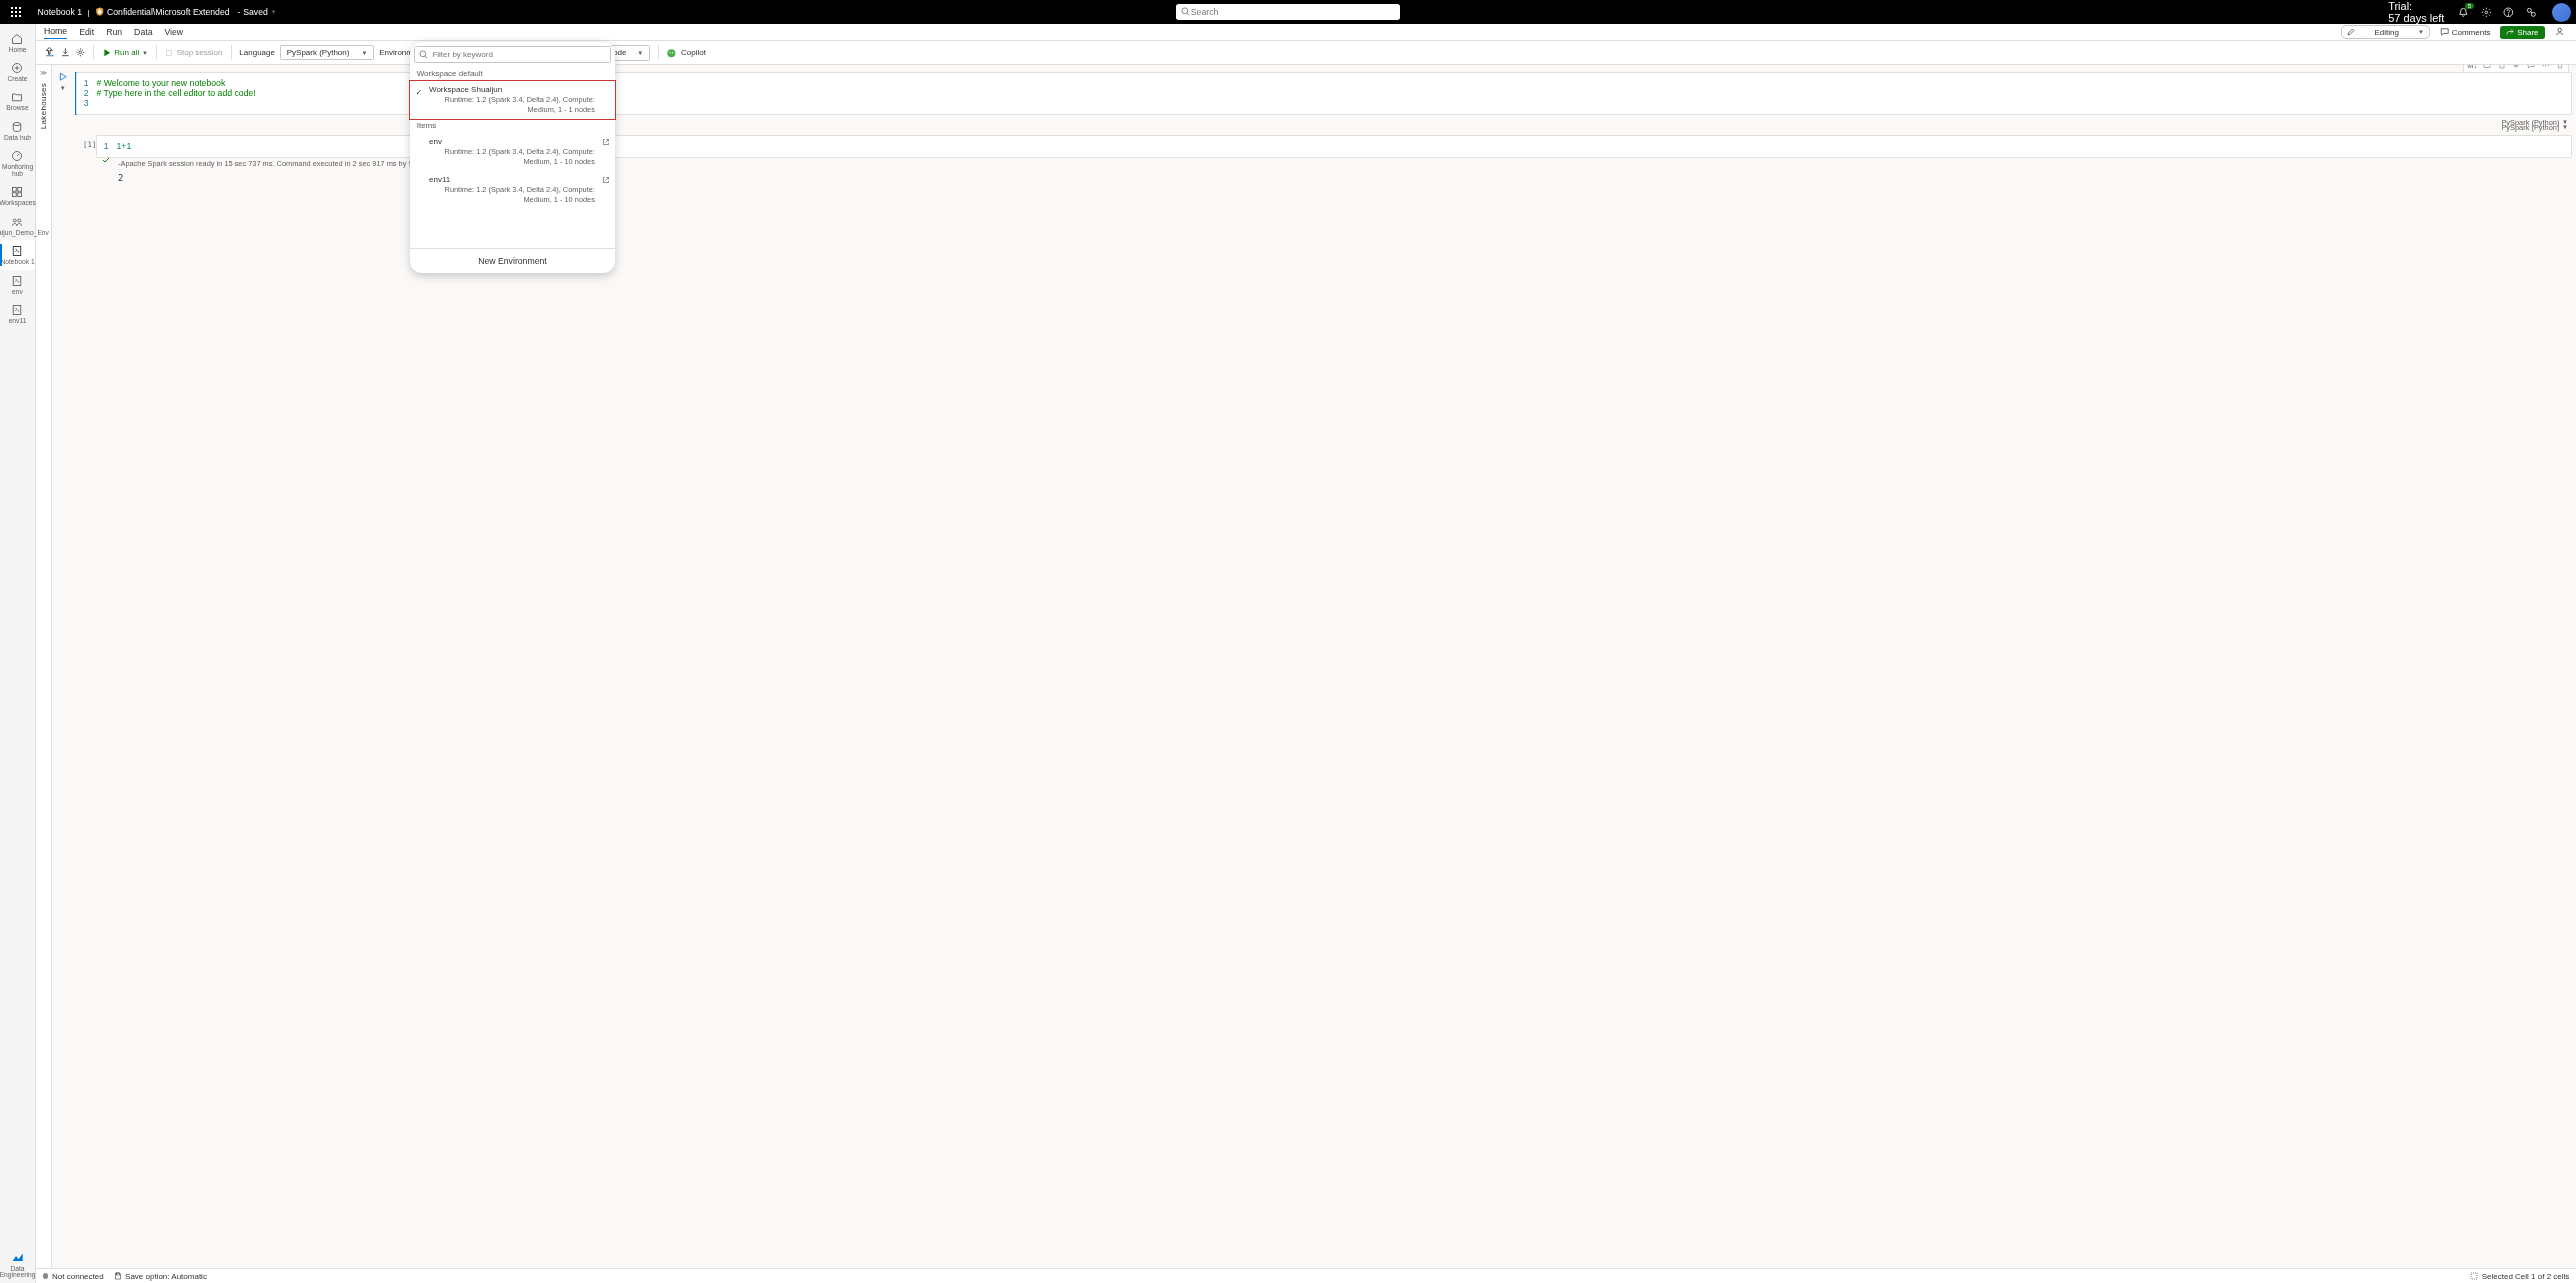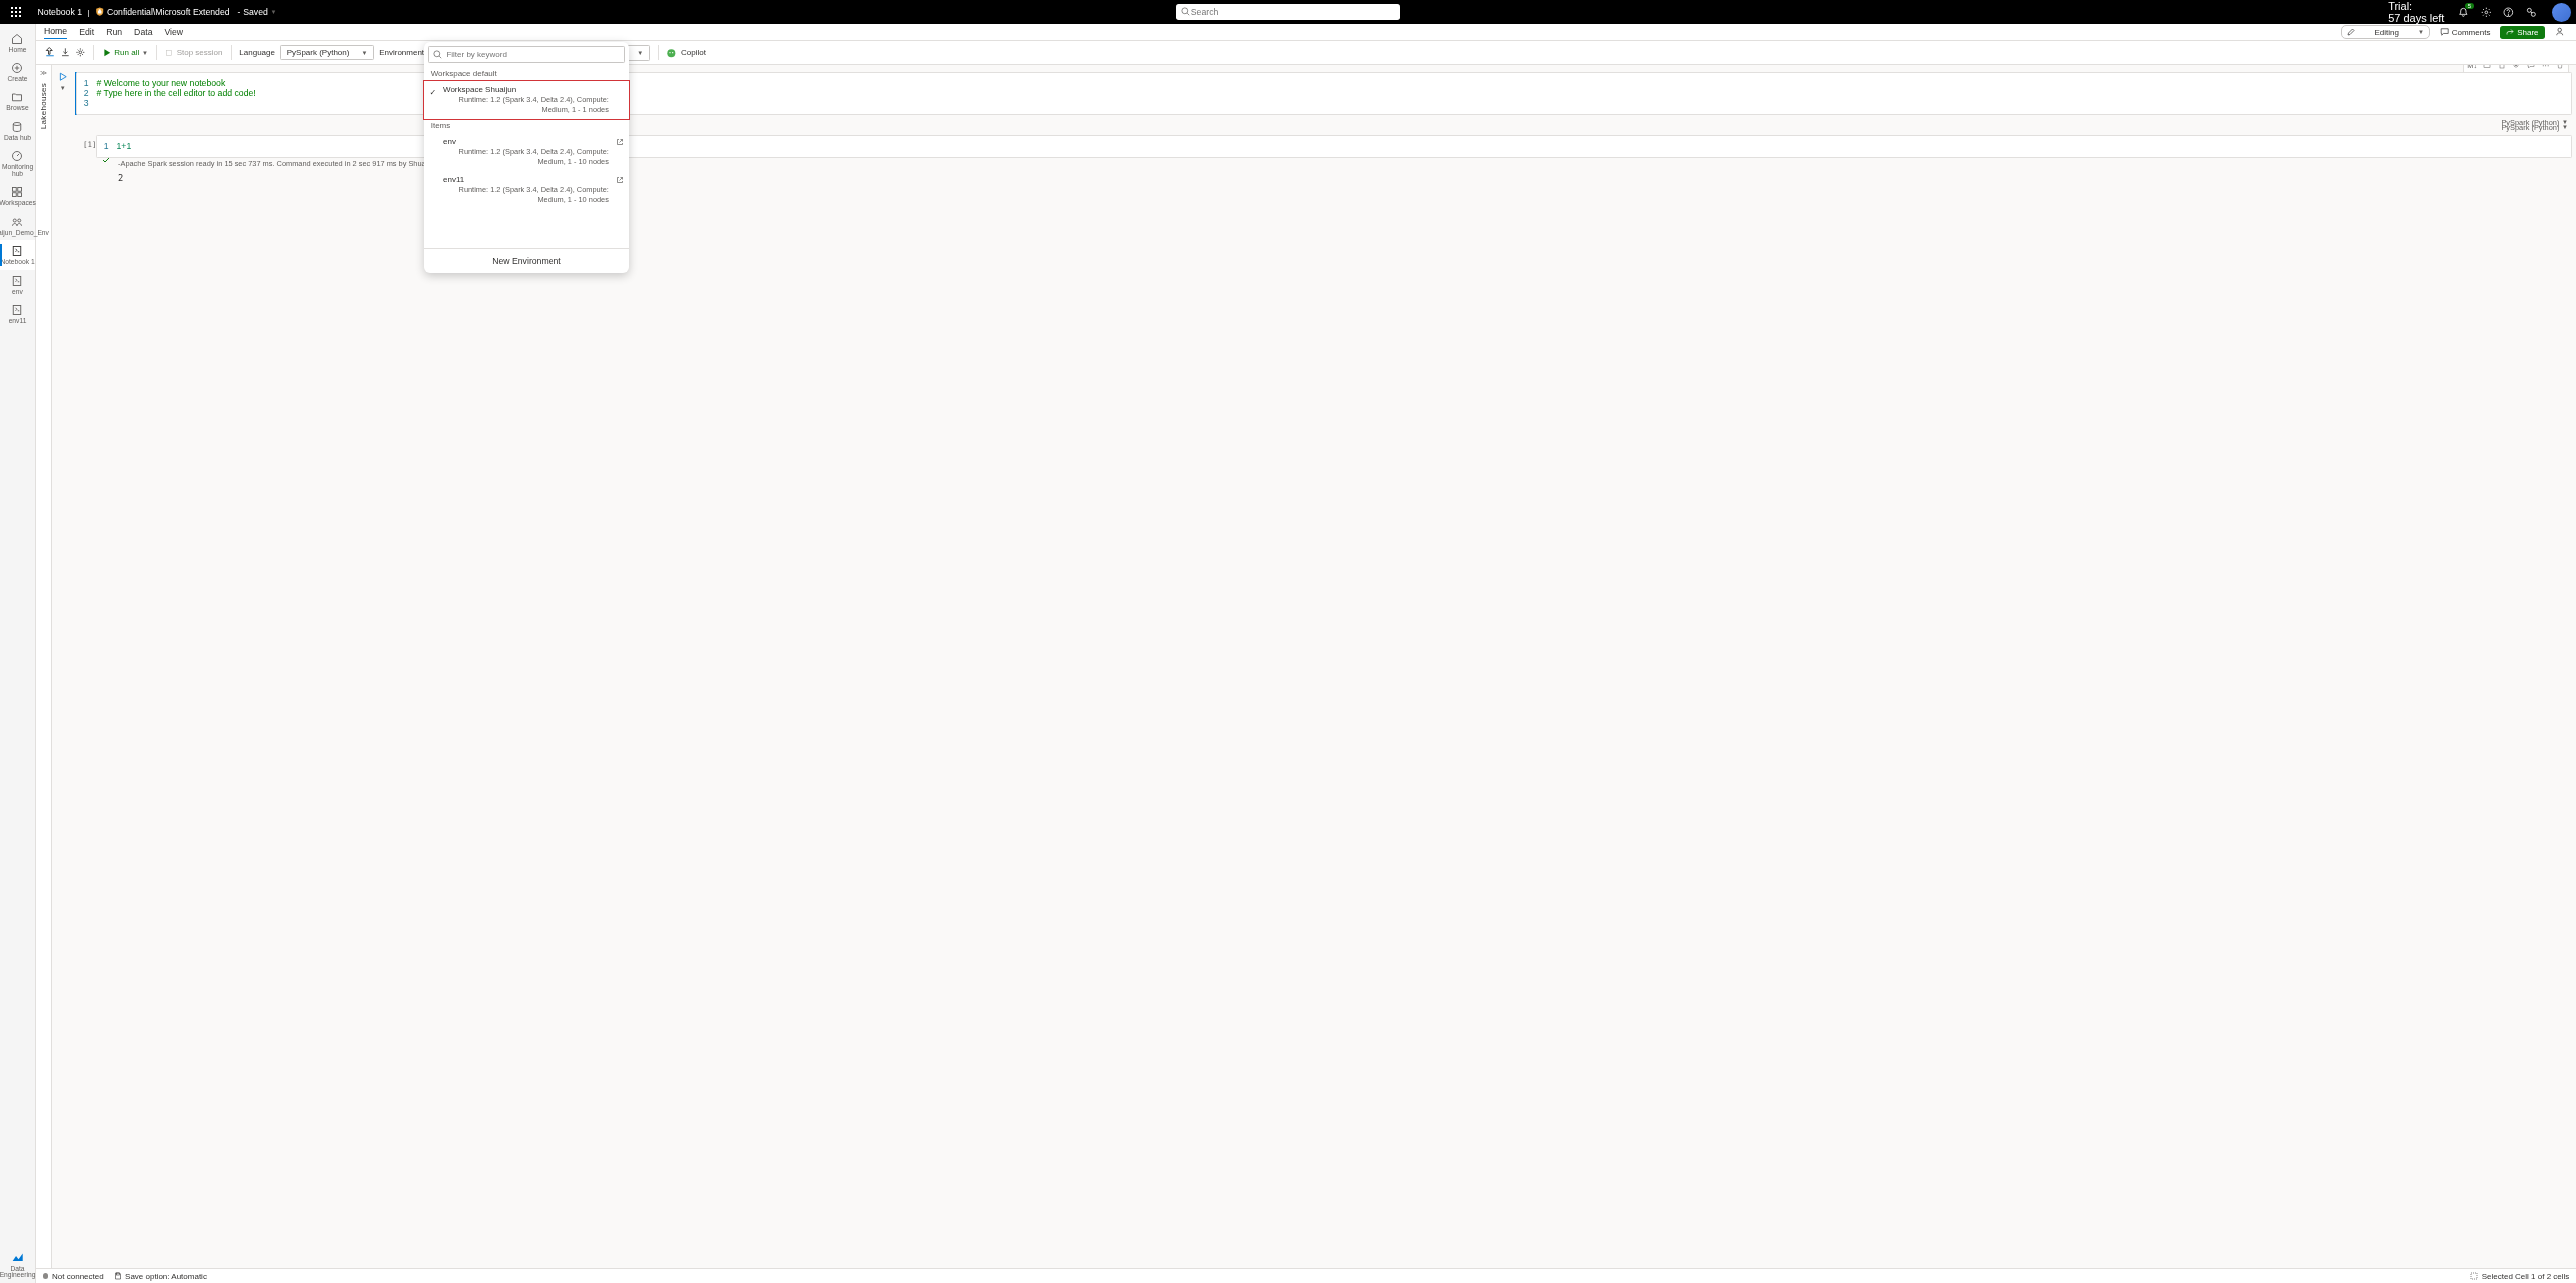--- a/index.html
+++ b/index.html
@@ -73,21 +73,21 @@
 .cell-toolbar { position: absolute; right: 2.7px; top: -16px; display: flex; gap: 1.3px; background: #fff; border: 0.7px solid #e1dfdd; border-radius: 1.3px; padding: 1.3px; }
 .ct-btn { width: 13.4px; height: 13.4px; display: flex; align-items: center; justify-content: center; cursor: pointer; color: #605e5c; font-size: 7.4px; }
 .cell-lang { position: absolute; right: 4px; bottom: -12px; font-size: 7.4px; color: #605e5c; display: flex; align-items: center; gap: 2.7px; }
 
 .cell2 .cell-body { margin-left: 40px; }
 .cell2 .exec-count { position: absolute; left: 27px; top: 5.4px; font-size: 7.4px; color: #616161; font-family: monospace; }
 .cell2-status { font-size: 7.4px; color: #605e5c; padding: 1.3px 6.7px 2.7px 62px; }
 .cell2-output { padding: 2.7px 6.7px 5.4px 62px; font-family: monospace; font-size: 8.7px; }
 
 
-.env-popover { position: absolute; top: 42px; left: 424px; width: 205px; background: #fff; box-shadow: 0 2.7px 9.4px rgba(0,0,0,0.2); border-radius: 6px; z-index: 100; display: flex; flex-direction: column; }
+.env-popover { position: absolute; top: 42px; left: 410px; width: 205px; background: #fff; box-shadow: 0 2.7px 9.4px rgba(0,0,0,0.2); border-radius: 12px; z-index: 100; display: flex; flex-direction: column; }
 .env-search { margin: 4px; border: 0.7px solid #c8c6c4; border-radius: 1.3px; padding: 2.7px 4px; display: flex; align-items: center; gap: 4px; }
 .env-search input { border: none; outline: none; flex: 1; font-size: 8px; }
 .env-section-label { padding: 2.7px 6.7px; font-size: 8px; color: #605e5c; }
 .env-item { padding: 4px 6.7px 4px 19px; font-size: 8px; position: relative; cursor: pointer; }
 .env-item-title { color: #323130; }
 .env-item-sub { color: #605e5c; font-size: 7.4px; margin-top: 1.3px; line-height: 1.3; padding-right: 13.4px; text-align: right; }
 .env-item-check { position: absolute; left: 5.4px; top: 6.7px; color: #323130; }
 .env-item-highlight { outline: 1px solid #d13438; outline-offset: -0.7px; }
 .env-item-external { position: absolute; right: 5.4px; top: 5.4px; color: #605e5c; cursor: pointer; }
 .env-footer { border-top: 0.7px solid #e1dfdd; text-align: center; padding: 6.7px; font-size: 8.7px; cursor: pointer; margin-top: 40px; }

